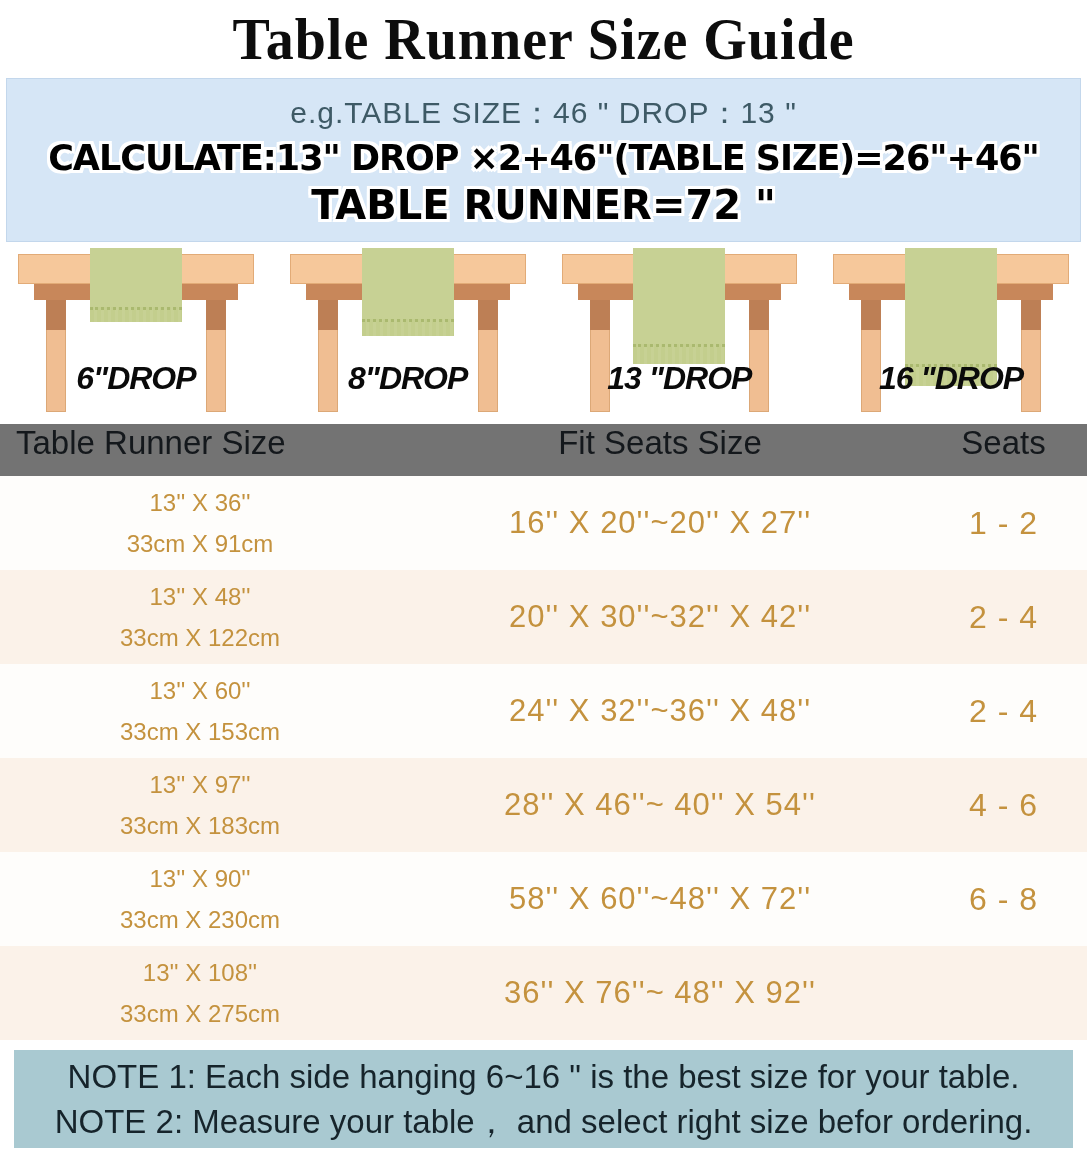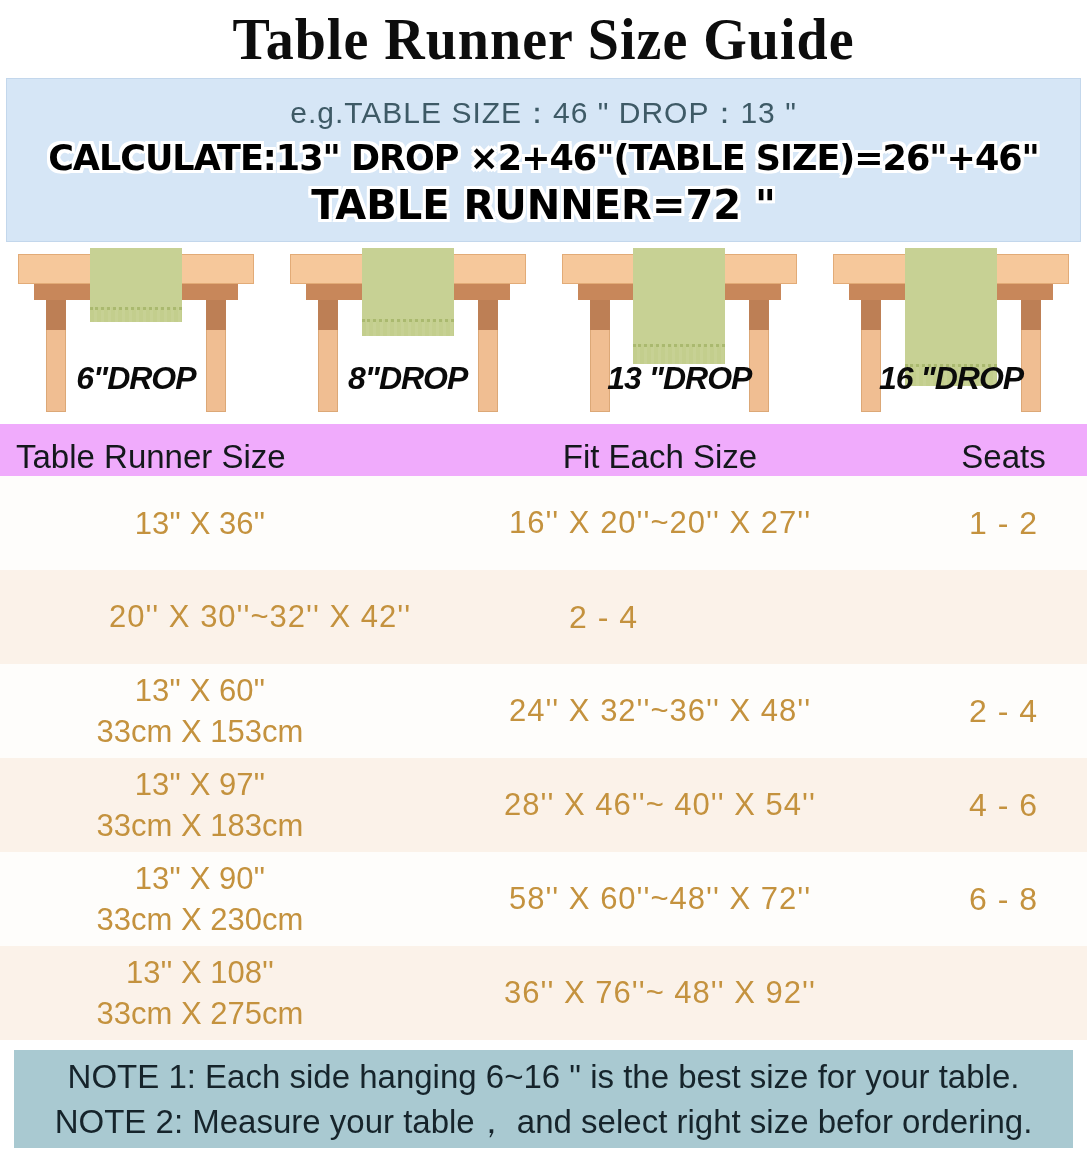--- a/index.html
+++ b/index.html
@@ -131,40 +131,40 @@
     letter-spacing: -1px;
     color: #0a0a0a;
     z-index: 3;
   }
 
   
   .size-table { width: 100%; }
   .thead {
     display: flex;
     height: 52px;
-    background: #f0abfc;
-    align-items: flex-end;
+    background: #737373;
+    align-items: flex-start;
     font-size: 33px;
     color: #14181c;
   }
   .col-runner { width: 400px; }
   .col-fit    { width: 520px; text-align: center; }
   .col-seats  { width: 167px; text-align: center; }
   .thead .col-runner { padding-left: 16px; }
   .trow {
     display: flex;
     height: 94px;
     align-items: center;
     color: #c4923e;
   }
   .trow:nth-child(odd)  { background: #fbf2e9; }
   .trow:nth-child(even) { background: #fefdfb; }
   .trow .col-runner {
     text-align: center;
-    font-size: 31px;
+    font-size: 24px;
     line-height: 41px;
   }
   .trow .col-fit   { font-size: 31px; letter-spacing: 1px; }
   .trow .col-seats { font-size: 32px; letter-spacing: 1px; }
 
   
   .notes {
     margin: 10px 14px 0 14px;
     height: 98px;
     background: #a9c9d1;
@@ -236,33 +236,38 @@
       </div>
       <div class="drop-label">16 "DROP</div>
     </div>
 
   </div>
 
   <div class="size-table">
 
     <div class="thead">
       <div class="col-runner">Table Runner Size</div>
-      <div class="col-fit">Fit Each Size</div>
+      <div class="col-fit">Fit Seats Size</div>
       <div class="col-seats">Seats</div>
     </div>
 
     <div class="trow">
       <div class="col-runner">
         <div>13''  X  36''</div>
+        <div>33cm  X  91cm</div>
       </div>
       <div class="col-fit">16''  X  20''~20''  X  27''</div>
       <div class="col-seats">1 - 2</div>
     </div>
 
     <div class="trow">
+      <div class="col-runner">
+        <div>13''  X  48''</div>
+        <div>33cm  X  122cm</div>
+      </div>
       <div class="col-fit">20''  X  30''~32''  X  42''</div>
       <div class="col-seats">2 - 4</div>
     </div>
 
     <div class="trow">
       <div class="col-runner">
         <div>13''  X  60''</div>
         <div>33cm  X  153cm</div>
       </div>
       <div class="col-fit">24''  X  32''~36''  X  48''</div>

